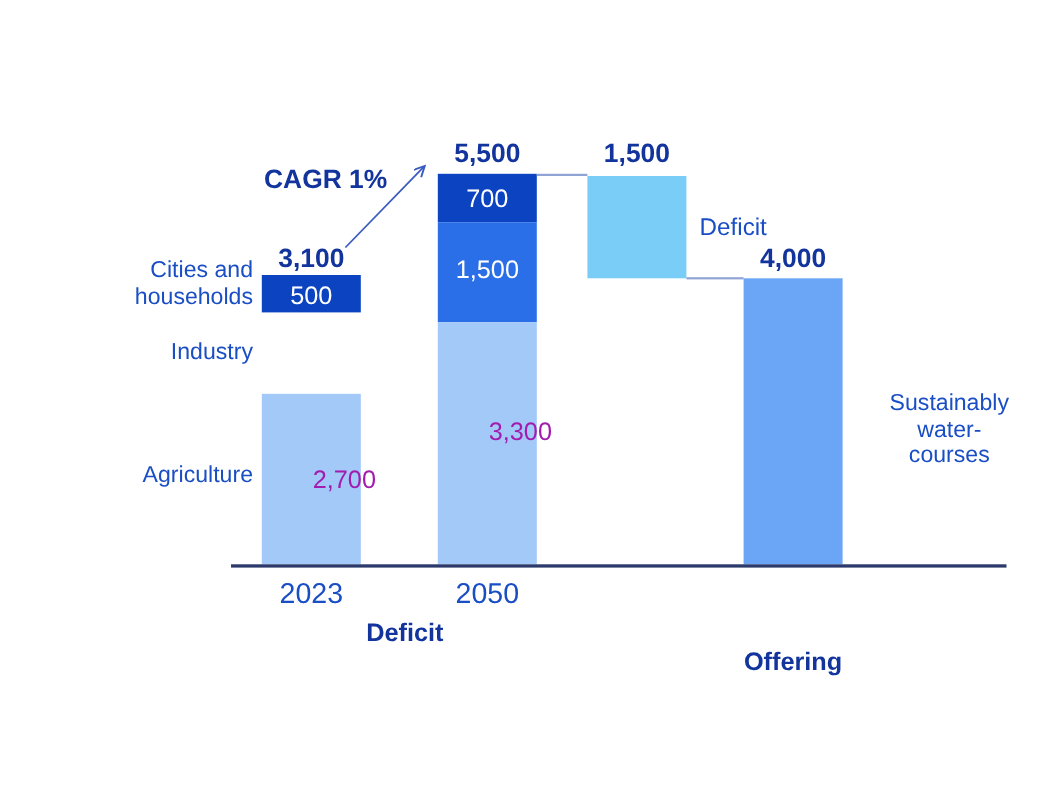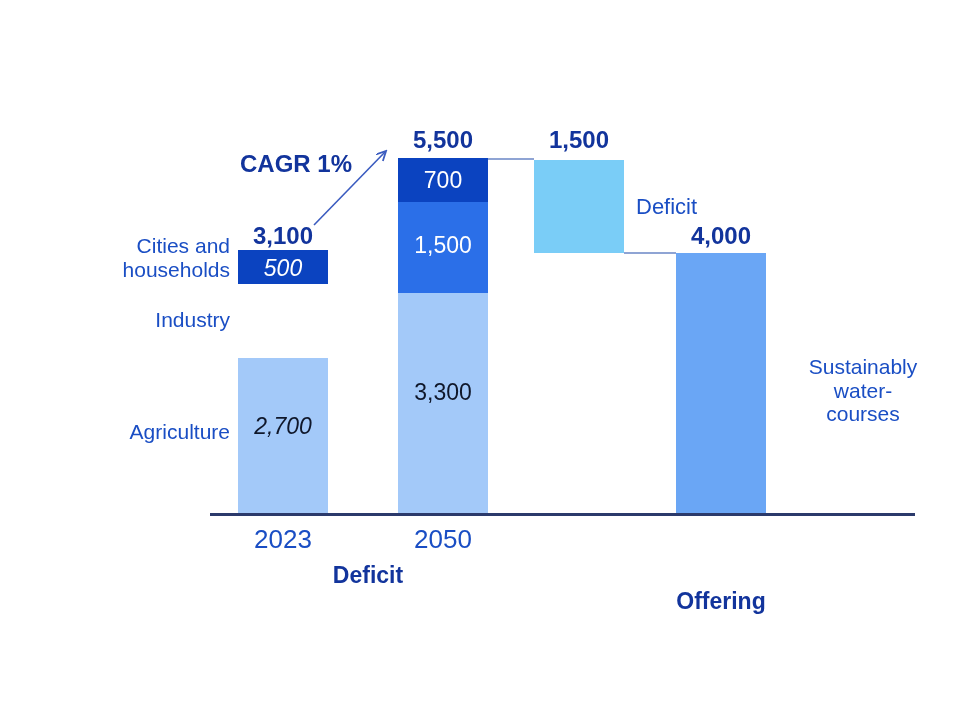--- a/index.html
+++ b/index.html
@@ -23,21 +23,21 @@
     box-sizing: border-box;
   }
   .seg-label {
     position: absolute;
     width: 100%;
     text-align: center;
     font-size: 23px;
     line-height: 1;
   }
   .seg-label.on-dark { color: #ffffff; }
-  .seg-label.on-light { color: #0f172a; }
+  .seg-label.on-light { color: #a21caf; margin-left: 30px; }
 
   .total-label {
     position: absolute;
     font-size: 24px;
     font-weight: bold;
     color: #12349c;
     text-align: center;
     white-space: nowrap;
   }
   .cat-label {
@@ -103,26 +103,26 @@
   <div class="cat-label right-align" style="left:60px; top:234px; width:170px;">Cities and
 households</div>
 
   <div class="cat-label right-align" style="left:60px; top:308px; width:170px;">Industry</div>
 
   <div class="cat-label right-align" style="left:60px; top:420px; width:170px;">Agriculture</div>
 
   <div class="total-label" style="left:238px; top:222px; width:90px;">3,100</div>
 
   <div class="bar" style="left:238px; top:250px; width:90px; height:34px; background:#0b43c0;">
-    <div class="seg-label on-dark" style="top:7px;font-style:italic;">500</div>
+    <div class="seg-label on-dark" style="top:7px;">500</div>
   </div>
 
 
   <div class="bar" style="left:238px; top:358px; width:90px; height:155px; background:#a3c9f9;">
-    <div class="seg-label on-light" style="top:57px;font-style:italic;">2,700</div>
+    <div class="seg-label on-light" style="top:67px;">2,700</div>
   </div>
 
   <div class="total-label" style="left:398px; top:126px; width:90px;">5,500</div>
 
   <div class="bar" style="left:398px; top:158px; width:90px; height:44px; background:#0b43c0;">
     <div class="seg-label on-dark" style="top:11px;">700</div>
   </div>
 
   <div class="bar" style="left:398px; top:202px; width:90px; height:91px; background:#2b6fe8;">
     <div class="seg-label on-dark" style="top:32px;">1,500</div>

